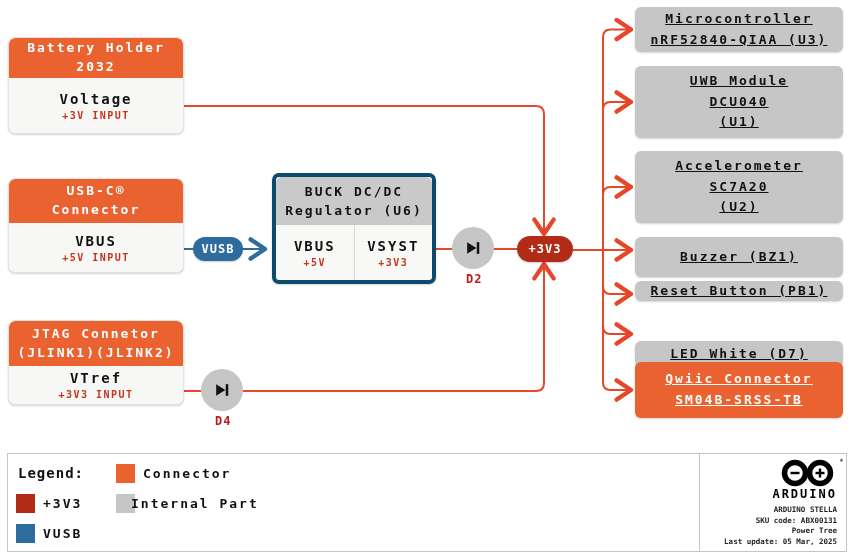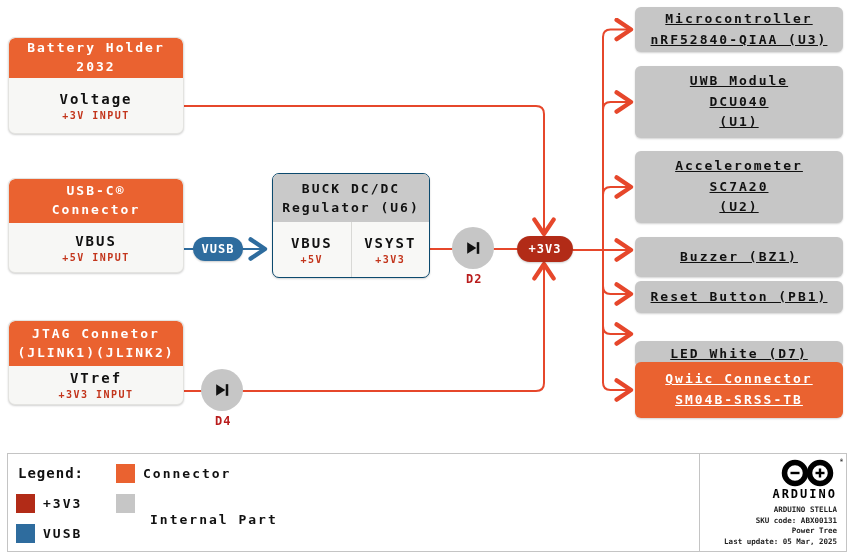--- a/index.html
+++ b/index.html
@@ -11,21 +11,21 @@
   .box{position:absolute;z-index:2;border-radius:7px;box-shadow:0 1px 2px rgba(0,0,0,.18);}
   .pre{white-space:pre-line;}
   
   .src{width:174px;overflow:hidden;background:#f7f7f5;border:1px solid #e3e3e0;}
   .src .hdr{background:#ea6230;color:#fff;display:flex;align-items:center;justify-content:center;
             text-align:center;font-size:13px;letter-spacing:2px;line-height:1.45;border-radius:6px 6px 0 0;}
   .src .body{display:flex;flex-direction:column;align-items:center;justify-content:center;gap:3px;}
   .lbl{color:#111;font-size:14px;letter-spacing:2px;}
   .sub{color:#c3351c;font-size:10px;letter-spacing:1.5px;}
   
-  #buck{left:272px;top:173px;width:156px;background:#f8f8f6;border:1px solid #0c4a6e;}
+  #buck{left:272px;top:173px;width:156px;background:#f8f8f6;border:4px solid #0c4a6e;}
   #buck .hdr{background:#c9c9c9;color:#111;height:48px;display:flex;align-items:center;justify-content:center;
              text-align:center;font-size:13px;letter-spacing:2px;line-height:1.5;border-radius:6px 6px 0 0;}
   #buck .cells{display:flex;height:55px;}
   #buck .cell{flex:1;display:flex;flex-direction:column;align-items:center;justify-content:center;gap:3px;}
   #buck .cell+.cell{border-left:1px solid #d9d9d6;}
   
   .pill{position:absolute;z-index:2;color:#fff;display:flex;align-items:center;justify-content:center;
         font-size:12px;letter-spacing:1px;border-radius:13px;box-shadow:0 1px 2px rgba(0,0,0,.2);}
   #vusb-pill{left:193px;top:237px;width:50px;height:24px;background:#2e6c9e;}
   #v3v3-pill{left:517px;top:236px;width:56px;height:26px;background:#b22b17;}
@@ -146,33 +146,33 @@
 
   <div class="box out pre" style="top:7px;height:45px;">Microcontroller
 nRF52840-QIAA (U3)</div>
   <div class="box out pre" style="top:66px;height:72px;">UWB Module
 DCU040
 (U1)</div>
   <div class="box out pre" style="top:151px;height:72px;">Accelerometer
 SC7A20
 (U2)</div>
   <div class="box out" style="top:237px;height:40px;">Buzzer (BZ1)</div>
-  <div class="box out" style="top:281px;height:32px;">Reset Button (PB1)</div>
+  <div class="box out" style="top:281px;height:20px;">Reset Button (PB1)</div>
   <div class="box out" style="top:321px;height:26px;margin-top:20px;">LED White (D7)</div>
   <div class="box out connector pre" style="top:362px;height:56px;">Qwiic Connector
 SM04B-SRSS-TB</div>
 
   <div class="panel" id="legend">
     <div class="title">Legend:</div>
     <div class="swatch" style="left: 108px; top: 10px; background-color: rgb(234, 98, 48);"></div>
     <div class="sw-label" style="left:135px;top:12px;">Connector</div>
     <div class="swatch" style="left: 8px; top: 40px; background-color: rgb(178, 43, 23);"></div>
     <div class="sw-label" style="left:35px;top:42px;">+3V3</div>
     <div class="swatch" style="left: 108px; top: 40px; background-color: rgb(198, 198, 198);"></div>
-    <div class="sw-label" style="left:142px;top:42px;margin-top:16px;">Internal Part</div>
+    <div class="sw-label" style="left:123px;top:42px;">Internal Part</div>
     <div class="swatch" style="left: 8px; top: 70px; background-color: rgb(46, 108, 158);"></div>
     <div class="sw-label" style="left:35px;top:72px;">VUSB</div>
   </div>
 
   <div class="panel" id="info">
     <svg id="logo" width="60" height="28" viewBox="0 0 60 28">
       <circle cx="16" cy="14" r="10.5" fill="none" stroke="#000" stroke-width="5.5"></circle>
       <circle cx="41" cy="14" r="10.5" fill="none" stroke="#000" stroke-width="5.5"></circle>
       <rect x="11.5" y="12.8" width="9" height="2.4" fill="#000"></rect>
       <rect x="36.5" y="12.8" width="9" height="2.4" fill="#000"></rect>

